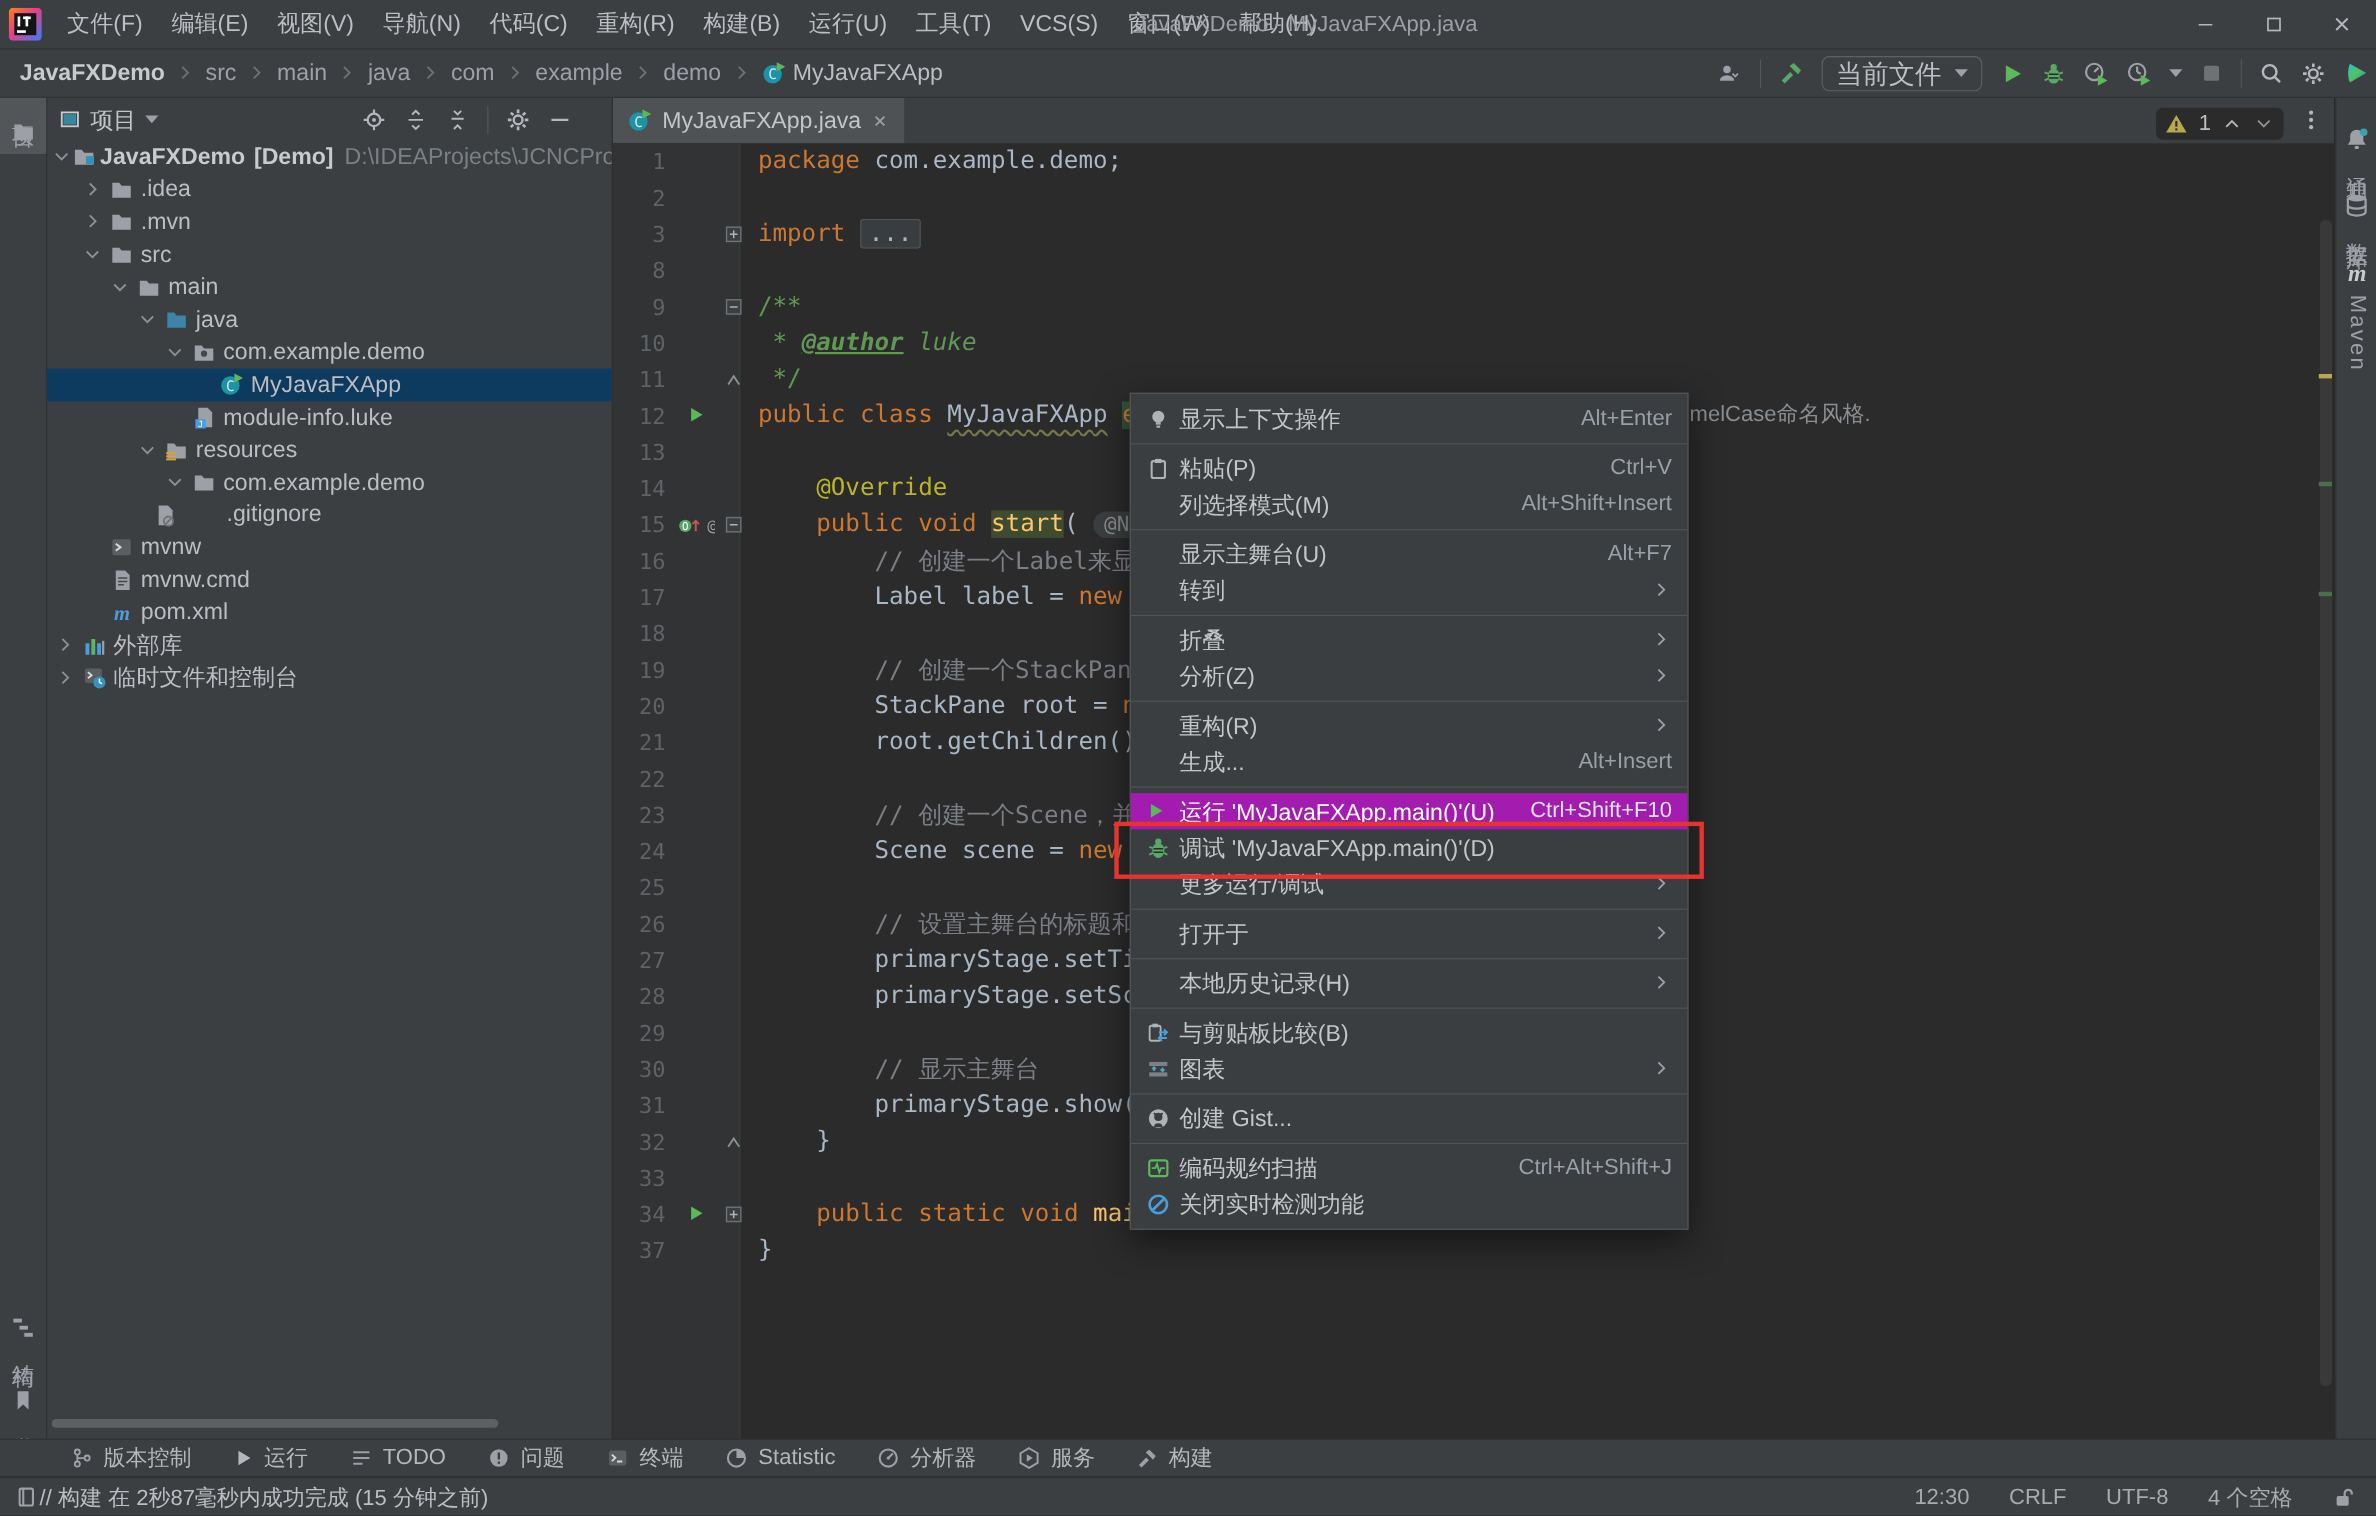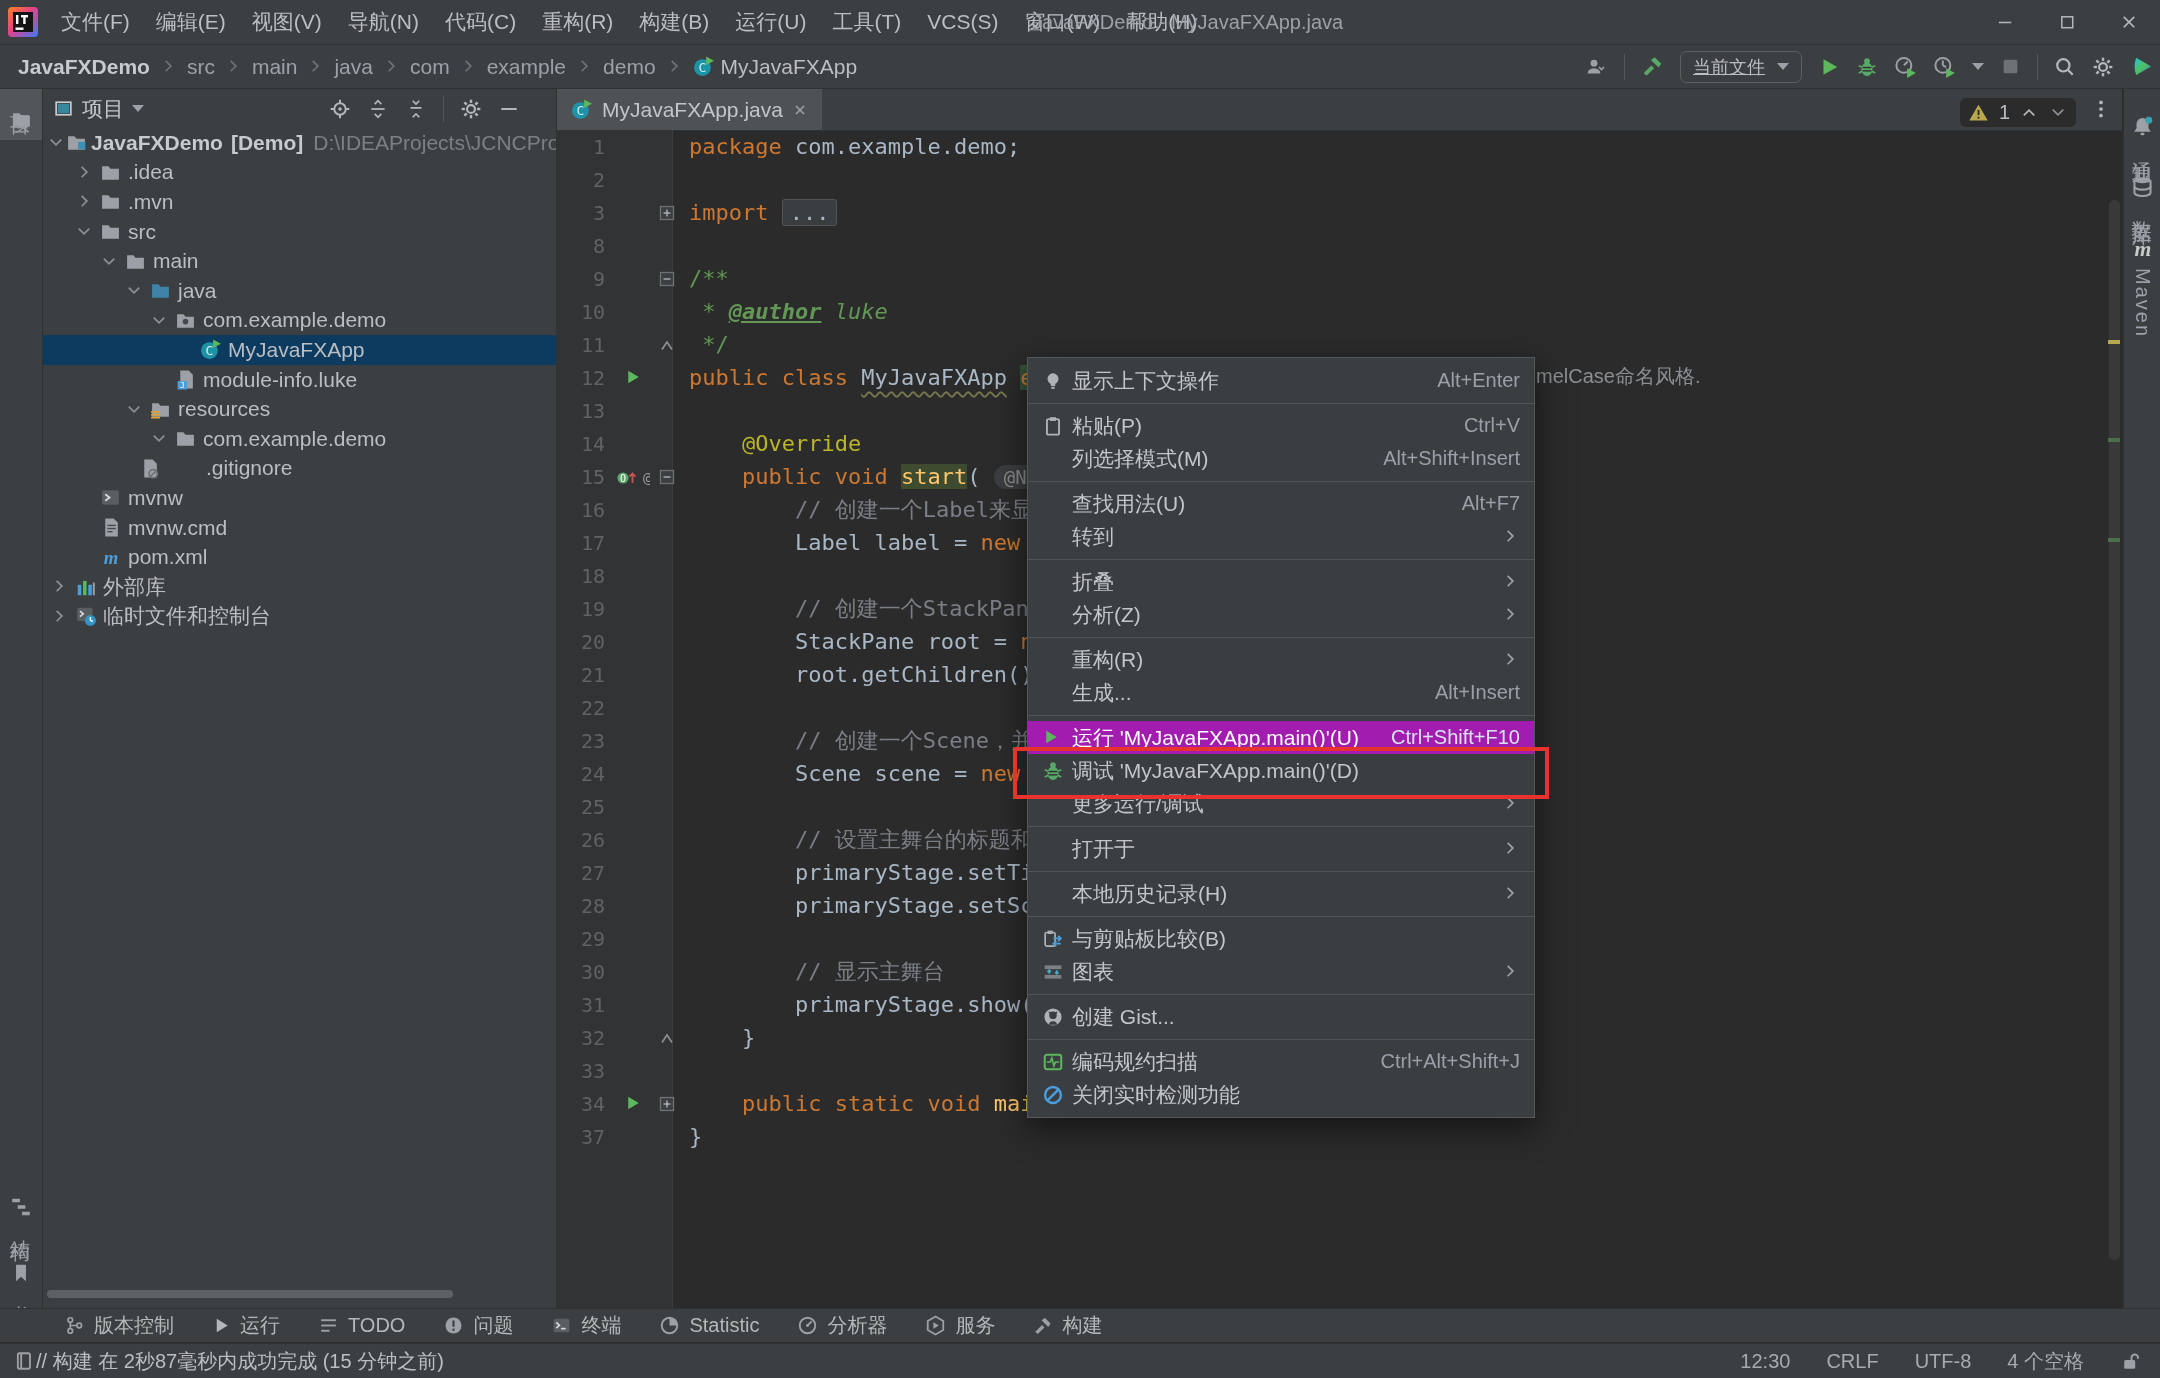--- a/index.html
+++ b/index.html
@@ -23,21 +23,21 @@
   #navbar{position:absolute;left:0;top:45px;width:2160px;height:43px;background:#3c3f41;
           border-bottom:1px solid #2f3132;display:flex;align-items:center;}
   #breadcrumb{display:flex;align-items:center;margin-left:16px;font-size:21px;}
   .crumb{color:#9da0a8;padding:0 2px;}
   .crumb.first{color:#c8cbce;font-weight:bold;}
   .crumb.last{color:#bbbec2;display:inline-flex;align-items:center;gap:6px;}
   .crumb-sep{margin:0 7px;display:inline-flex;}
   #nav-right{position:absolute;right:6px;top:0;height:43px;display:flex;align-items:center;gap:16px;}
   .tb-sep{width:1px;height:26px;background:#55585a;}
   #run-config{display:flex;align-items:center;gap:12px;border:1px solid #5e6162;border-radius:7px;
-              height:30px;padding:0 12px;font-size:18px;color:#bbbec2;text-decoration:underline;}
+              height:30px;padding:0 12px;font-size:24px;color:#bbbec2;}
   .arr-dn{width:0;height:0;border-left:6px solid transparent;border-right:6px solid transparent;
           border-top:7px solid #9da0a8;display:inline-block;}
 
   
   #left-strip{position:absolute;left:0;top:89px;width:42px;height:1219px;background:#3c3f41;
               border-right:1px solid #2f3132;}
   .strip-btn{width:42px;display:flex;flex-direction:column;align-items:center;gap:6px;padding:10px 0;}
   .strip-btn.active{background:#525658;}
   #left-strip-bottom{position:absolute;bottom:4px;left:0;width:42px;display:flex;flex-direction:column;gap:14px;}
 
@@ -1122,21 +1122,21 @@
       <div class="cm-item">
         <span class="cm-ico"></span>
         <span class="cm-label">列选择模式(M)</span>
         <span class="cm-short">Alt+Shift+Insert</span>
       </div>
       <div class="cm-sep">
         <div></div>
       </div>
       <div class="cm-item">
         <span class="cm-ico"></span>
-        <span class="cm-label">查找用法(U)</span>
+        <span class="cm-label">显示主舞台(U)</span>
         <span class="cm-short">Alt+F7</span>
       </div>
       <div class="cm-item">
         <span class="cm-ico"></span>
         <span class="cm-label">转到</span>
         <span class="cm-sub">
           <svg width="19" height="19" viewBox="0 0 20 20" xmlns="http://www.w3.org/2000/svg">
             <polyline points="7,4 12.5,9.5 7,15" fill="none" stroke="#9aa0a8" stroke-width="1.8"></polyline>
           </svg>
         </span>

